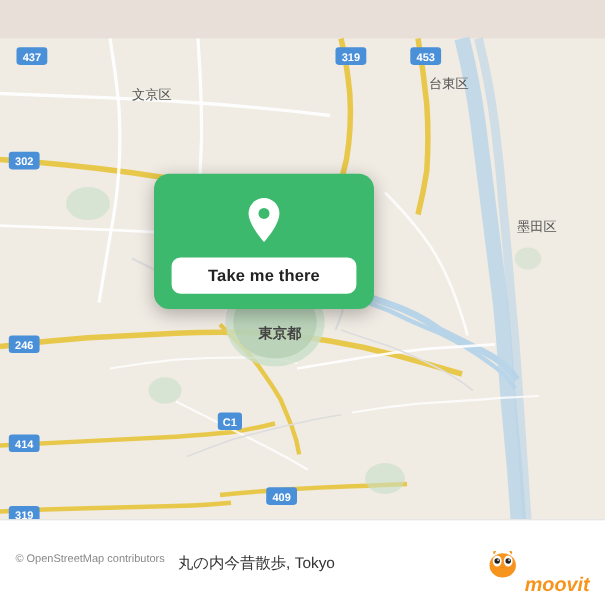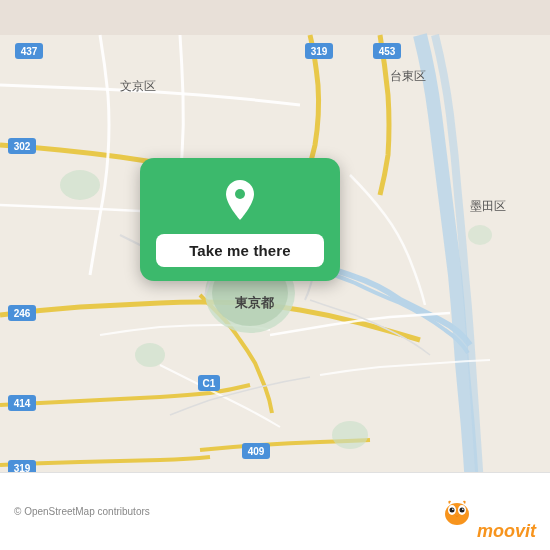--- a/index.html
+++ b/index.html
@@ -207,20 +207,21 @@
     <svg class="pin-icon" viewBox="0 0 48 48" xmlns="http://www.w3.org/2000/svg">
       <path d="M24 4C16.27 4 10 10.27 10 18c0 10.5 14 26 14 26s14-15.5 14-26c0-7.73-6.27-14-14-14z" fill="white"></path>
       <circle cx="24" cy="18" r="5" fill="#3cb96c"></circle>
     </svg>
     <button class="take-me-btn">Take me there</button>
   </div>
 
   <div id="bottom-bar">
     <div id="bottom-left">
       <span id="copyright-text">© OpenStreetMap contributors</span>
+      <span id="place-name">丸の内今昔散歩, Tokyo</span>
     </div>
     <div id="moovit-logo">
 
       <svg class="logo-icon" viewBox="0 0 32 32" xmlns="http://www.w3.org/2000/svg">
         <ellipse cx="16" cy="18" rx="12" ry="11" fill="#f7941d"></ellipse>
         <ellipse cx="11" cy="14" rx="4" ry="5" fill="white"></ellipse>
         <ellipse cx="21" cy="14" rx="4" ry="5" fill="white"></ellipse>
         <circle cx="11" cy="14" r="2.5" fill="#222"></circle>
         <circle cx="21" cy="14" r="2.5" fill="#222"></circle>
         <circle cx="11.8" cy="13.2" r="0.8" fill="white"></circle>

